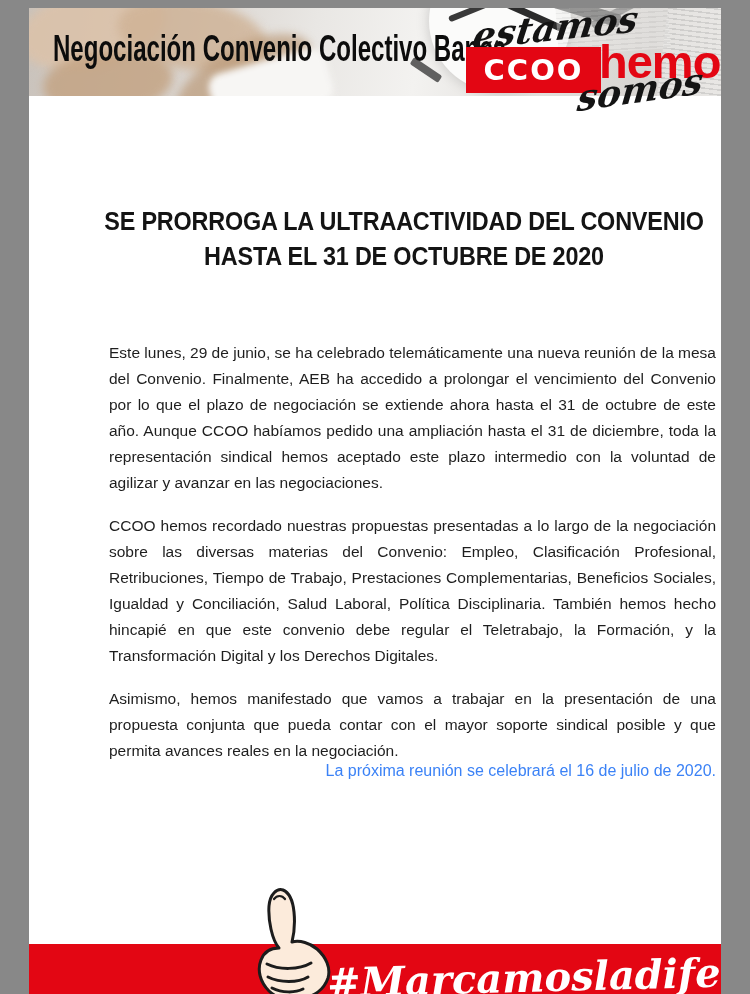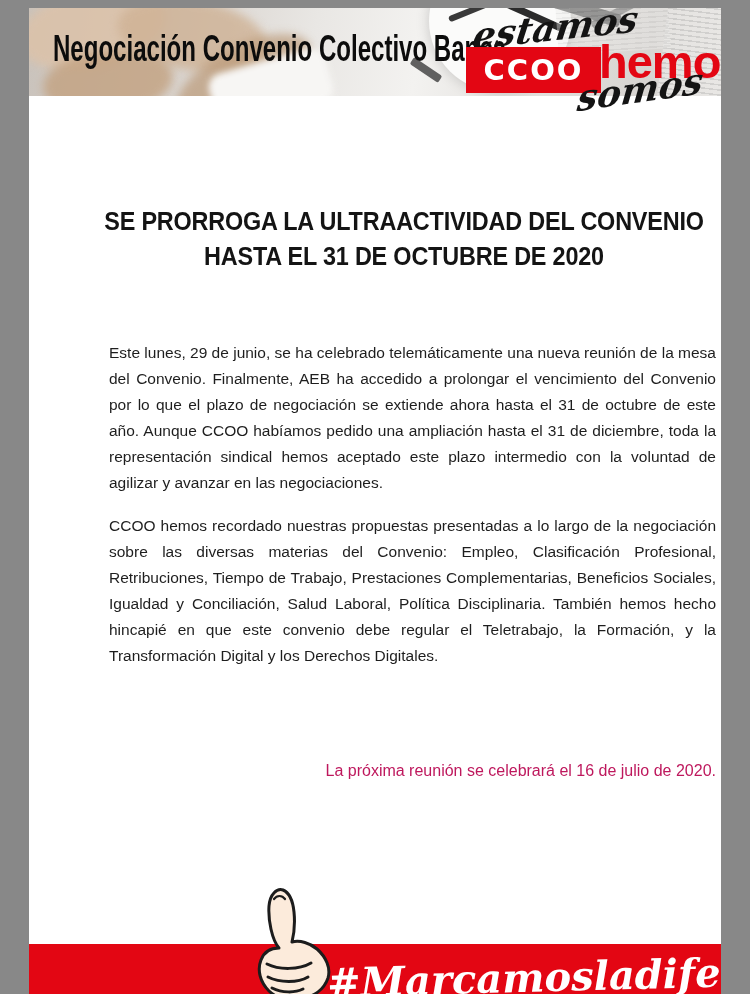--- a/index.html
+++ b/index.html
@@ -76,21 +76,21 @@
   }
 
   
   .body-copy {
     position:absolute; top:332px; left:80px; width:607px;
     font-size:15.5px; line-height:26px; text-align:justify; color:#1e1e1e;
   }
   .body-copy p { margin:0 0 17px 0; }
   .closing-line {
     position:absolute; top:754px; left:80px; width:607px;
-    font-size:16px; text-align:right; color:#be185d;
+    font-size:16px; text-align:right; color:#3b82f6;
   }
 
   
   .footer-band { position:absolute; left:0; bottom:0; width:750px; height:58px; }
   .hashtag {
     position:absolute; left:298px; bottom:3px; color:#ffffff; white-space:nowrap;
     font-family:"DejaVu Serif", serif; font-style:italic; font-weight:bold;
     font-size:40px; transform:rotate(-1.5deg); z-index:3;
   }
   .thumb { position:absolute; left:216px; bottom:0; width:96px; height:118px; z-index:4; }
@@ -129,20 +129,21 @@
   </div>
 
   <div class="headline">
     <div>SE PRORROGA LA ULTRAACTIVIDAD DEL CONVENIO</div>
     <div>HASTA EL 31 DE OCTUBRE DE 2020</div>
   </div>
 
   <div class="body-copy">
     <p>Este lunes, 29 de junio, se ha celebrado telemáticamente una nueva reunión de la mesa del Convenio. Finalmente, AEB ha accedido a prolongar el vencimiento del Convenio por lo que el plazo de negociación se extiende ahora hasta el 31 de octubre de este año. Aunque CCOO habíamos pedido una ampliación hasta el 31 de diciembre, toda la representación sindical hemos aceptado este plazo intermedio con la voluntad de agilizar y avanzar en las negociaciones.</p>
     <p>CCOO hemos recordado nuestras propuestas presentadas a lo largo de la negociación sobre las diversas materias del Convenio: Empleo, Clasificación Profesional, Retribuciones, Tiempo de Trabajo, Prestaciones Complementarias, Beneficios Sociales, Igualdad y Conciliación, Salud Laboral, Política Disciplinaria. También hemos hecho hincapié en que este convenio debe regular el Teletrabajo, la Formación, y la Transformación Digital y los Derechos Digitales.</p>
+    <p>Asimismo, hemos manifestado que vamos a trabajar en la presentación de una propuesta conjunta que pueda contar con el mayor soporte sindical posible y que permita avances reales en la negociación.</p>
   </div>
 
   <div class="closing-line">La próxima reunión se celebrará el 16 de julio de 2020.</div>
 
   <div class="footer-band" style="background:#e30613;"></div>
 
   <svg class="thumb" viewBox="0 0 96 118" aria-hidden="true">
     <g fill="#fcebdb" stroke="#1c1c1c" stroke-width="3" stroke-linejoin="round" stroke-linecap="round">
       <path d="M34,64 C27,56 23,36 24,22 C25,10 32,4 38,6 C45,9 48,18 49,28 C50,38 49,50 47,58 C55,56 65,59 72,65 C81,73 86,84 83,94 C79,106 68,113 55,115 C43,117 31,114 24,107 C15,98 12,86 16,76 C19,68 26,64 34,64 Z"></path>
       <path d="M29,15 C32,11 37,11 40,15" fill="none" stroke-width="2.2"></path>

